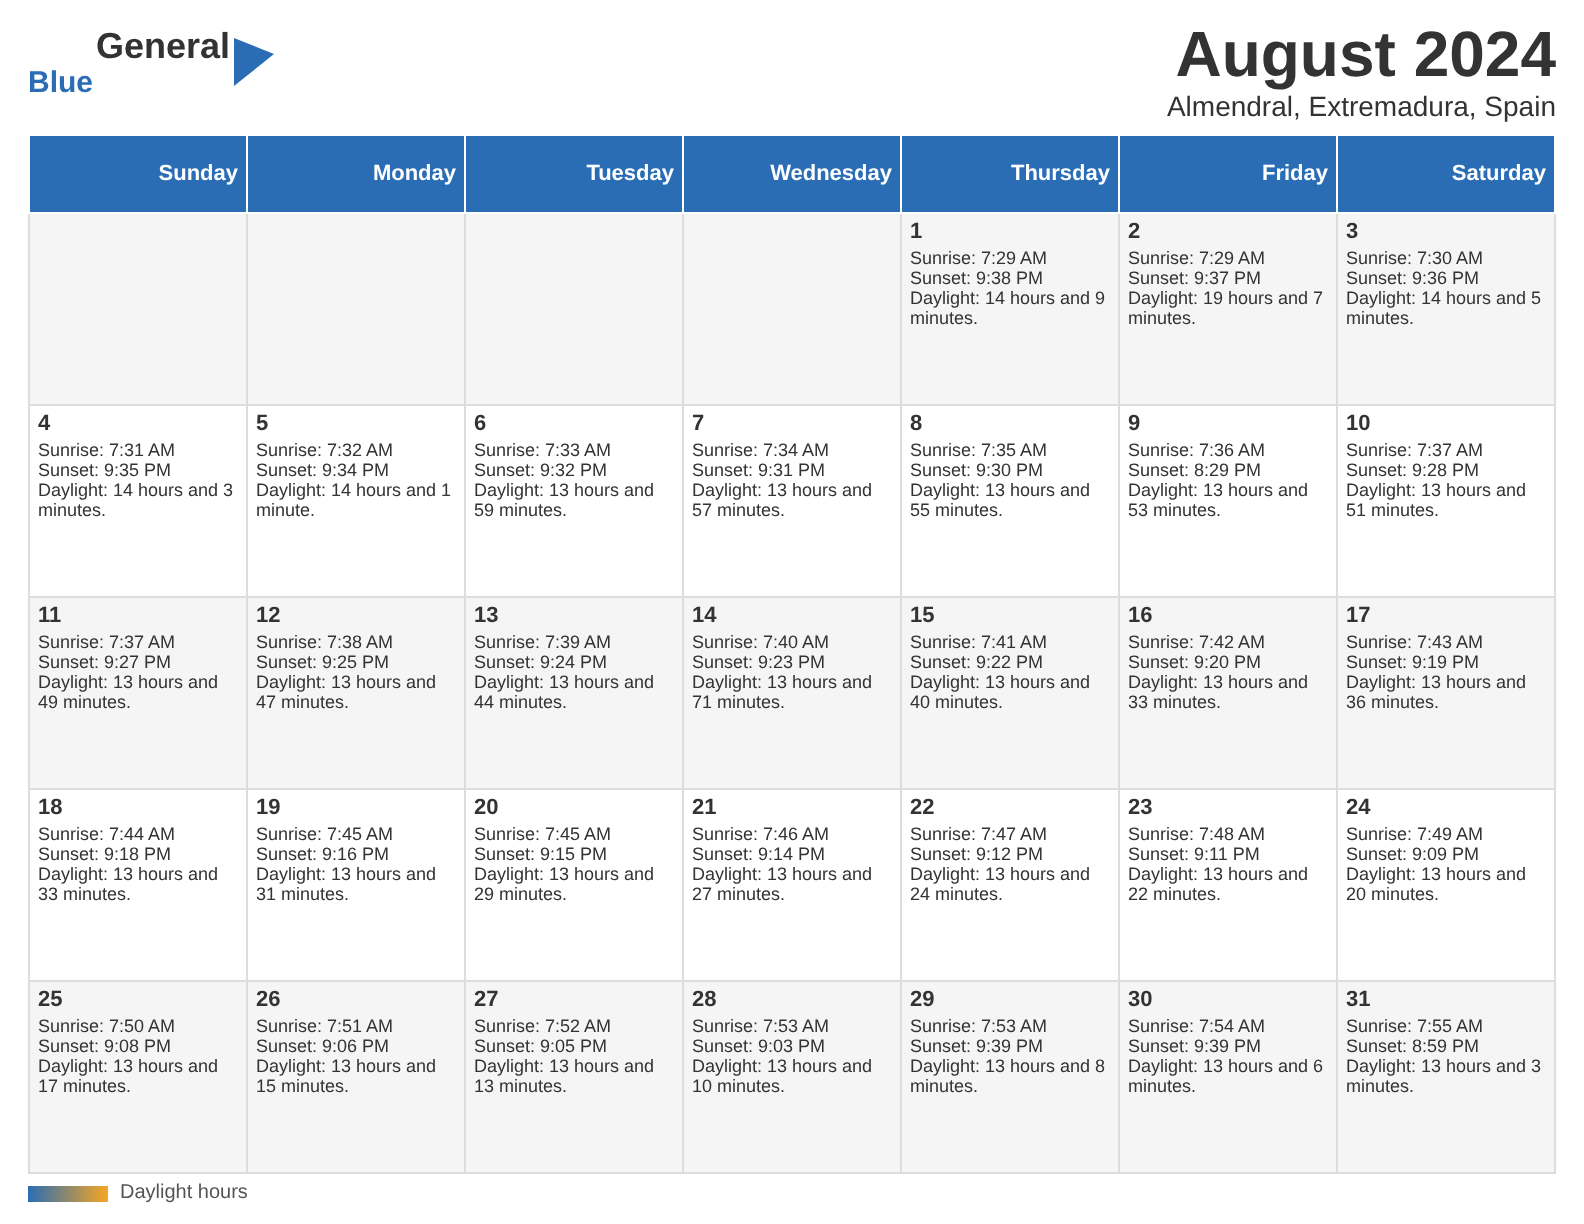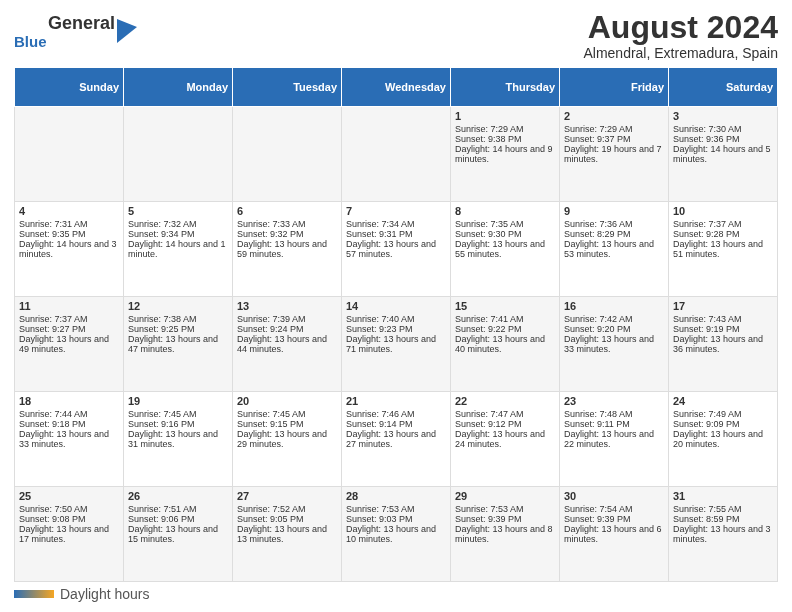--- a/index.html
+++ b/index.html
@@ -95,21 +95,21 @@
     .day-num {
       font-size: 11px;
       font-weight: bold;
       display: block;
       margin-bottom: 2px;
     }
     .footer {
       display: flex;
       align-items: center;
       margin-top: 4px;
-      font-size: 14px;
+      font-size: 10px;
       color: #555;
       gap: 6px;
     }
     .legend-bar {
       width: 40px;
       height: 8px;
       background: linear-gradient(to right, #2a6db5, #f5a623);
       display: inline-block;
       vertical-align: middle;
     }

